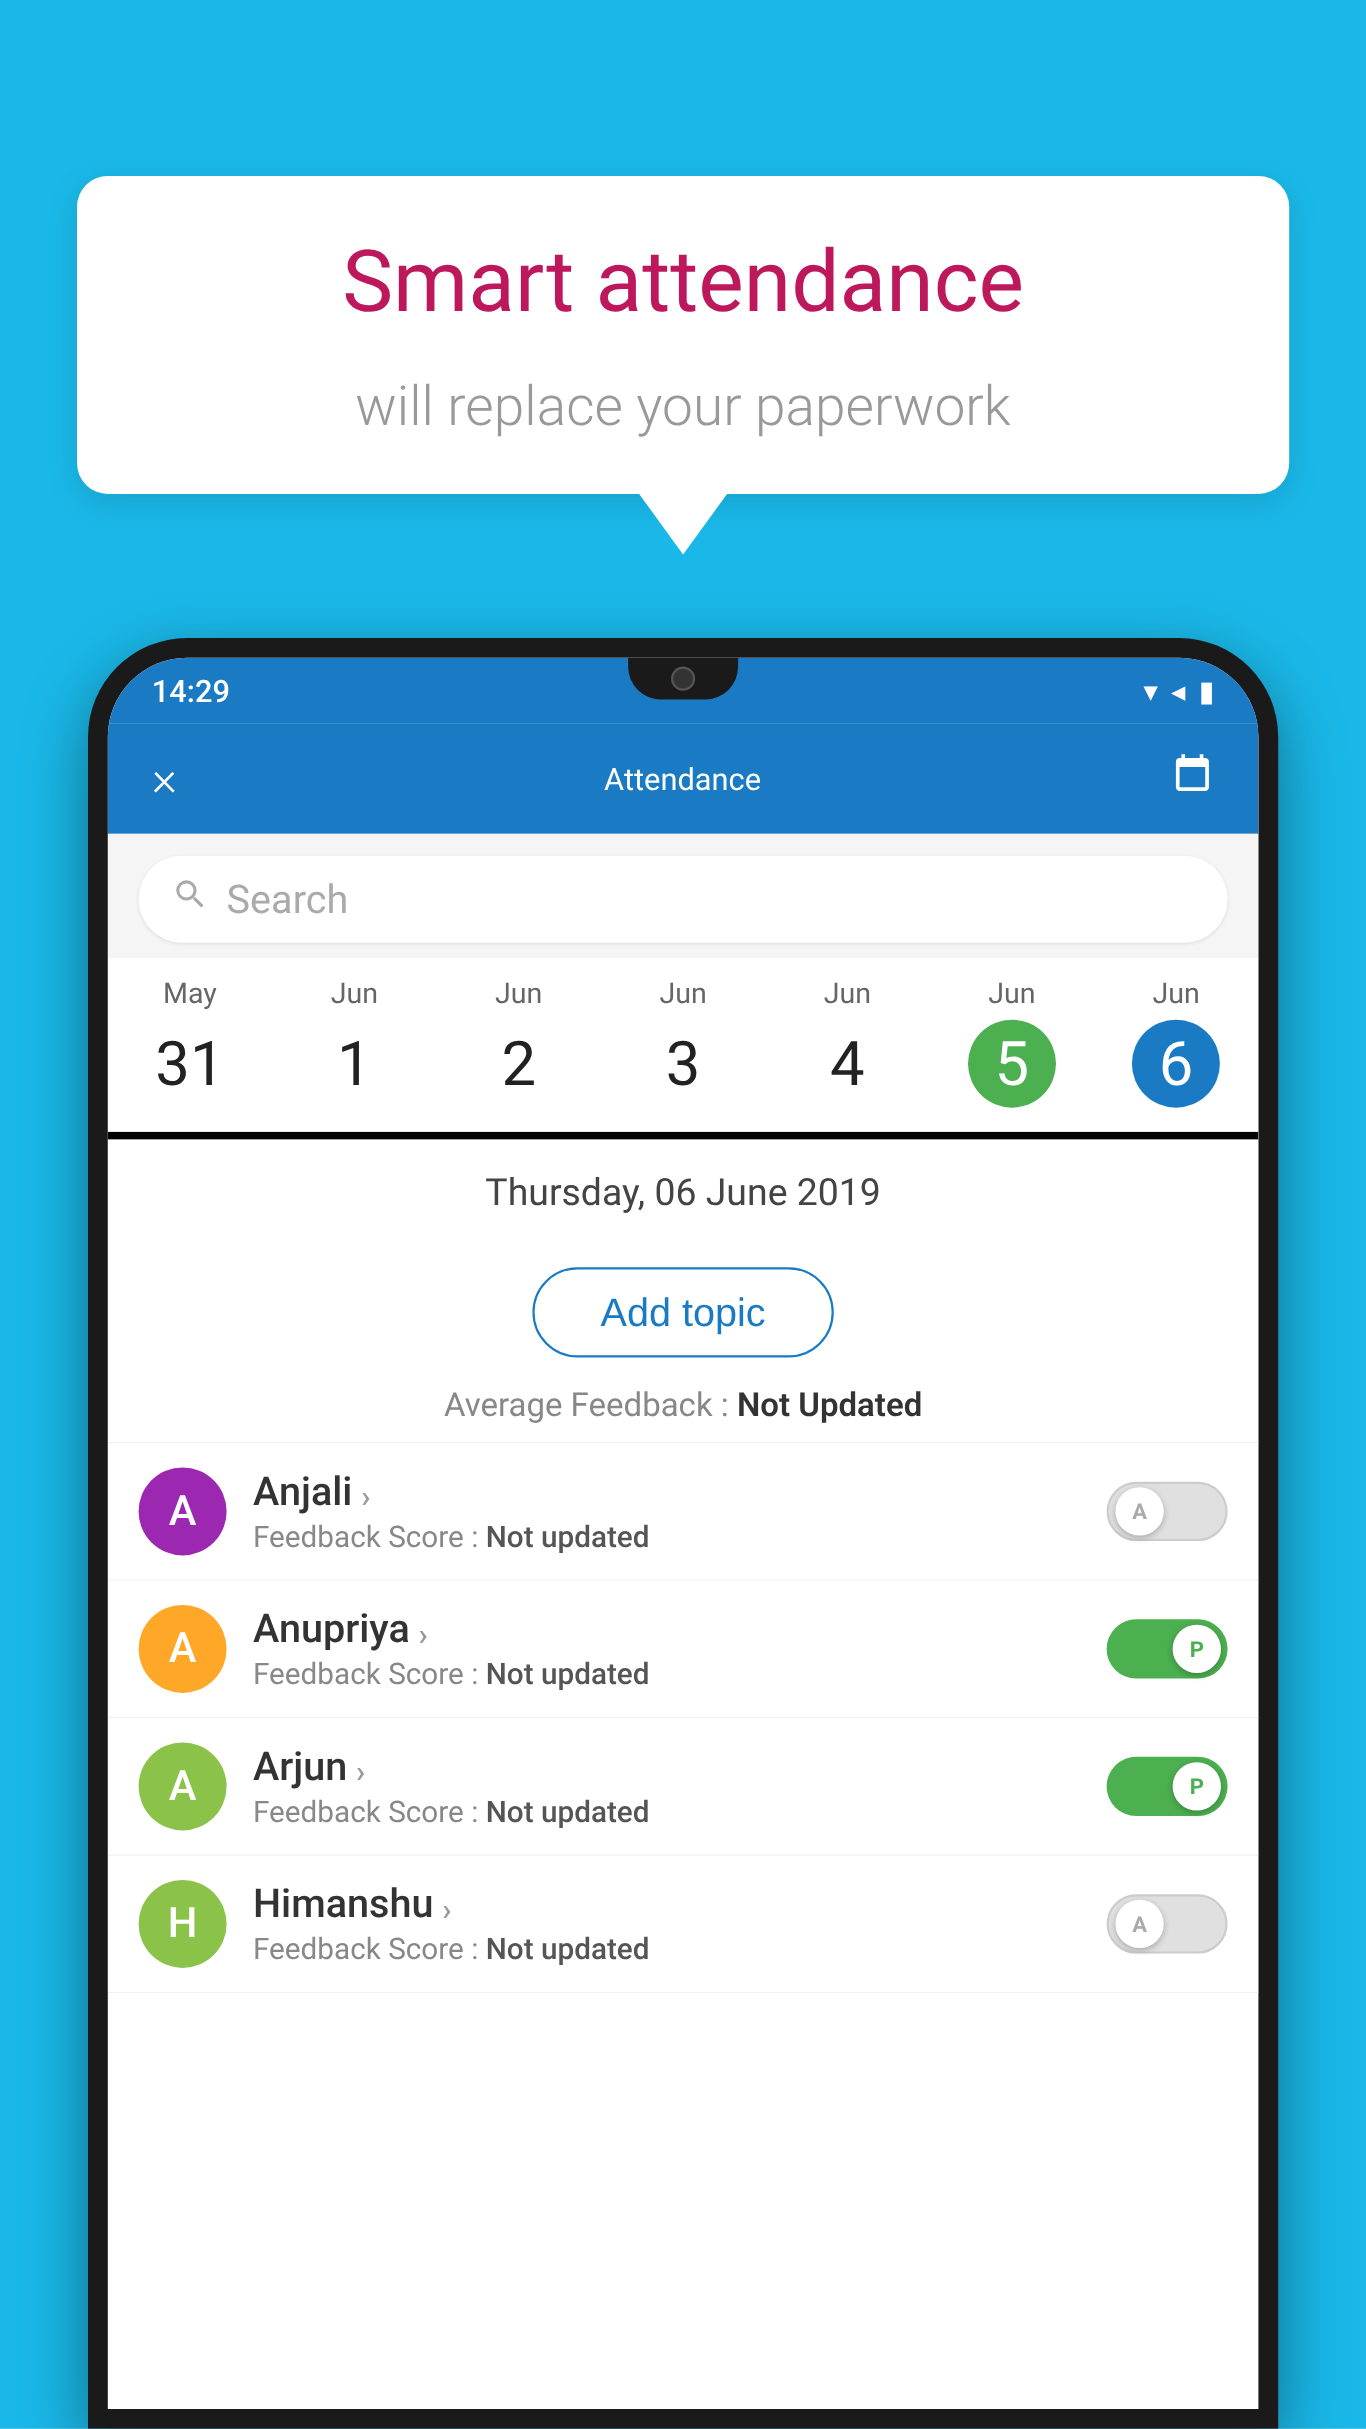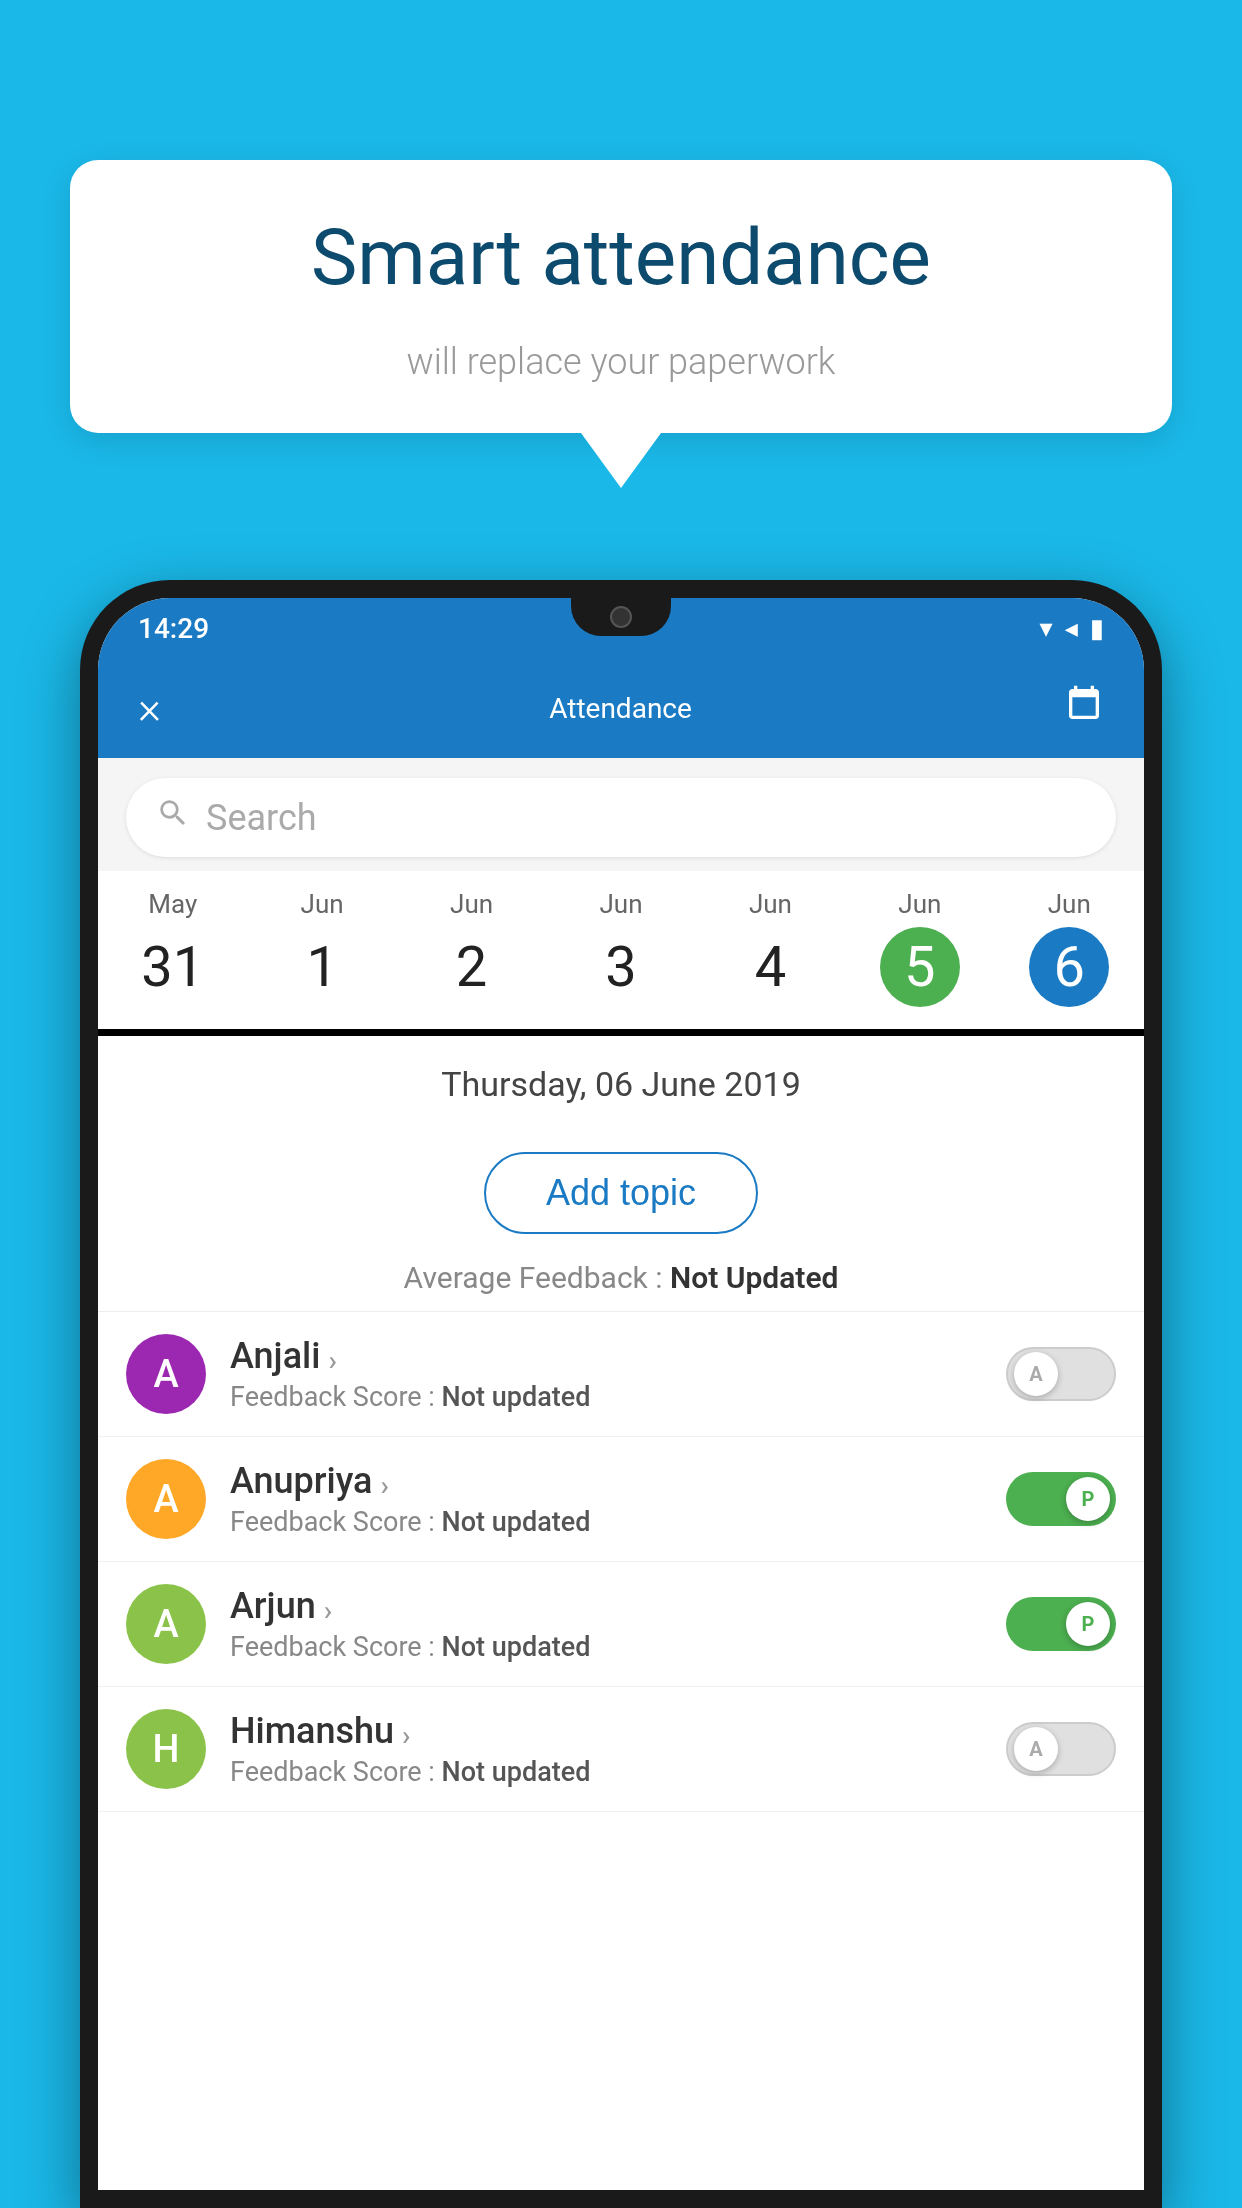--- a/index.html
+++ b/index.html
@@ -21,27 +21,27 @@
     }
     .speech-bubble {
       background: white;
       border-radius: 28px;
       padding: 55px 60px 50px;
       text-align: center;
       box-shadow: 0 8px 30px rgba(0,0,0,0.12);
     }
     .speech-bubble h1 {
       font-size: 78px;
-      color: #0c4a6e;
+      color: #be185d;
       font-weight: 400;
       line-height: 1.1;
       margin-bottom: 24px;
     }
     .speech-bubble p {
-      font-size: 36px;
+      font-size: 50px;
       color: #999;
       font-weight: 300;
       margin-top: 40px;
     }
     .speech-tail {
       width: 0;
       height: 0;
       border-left: 40px solid transparent;
       border-right: 40px solid transparent;
       border-top: 55px solid white;

